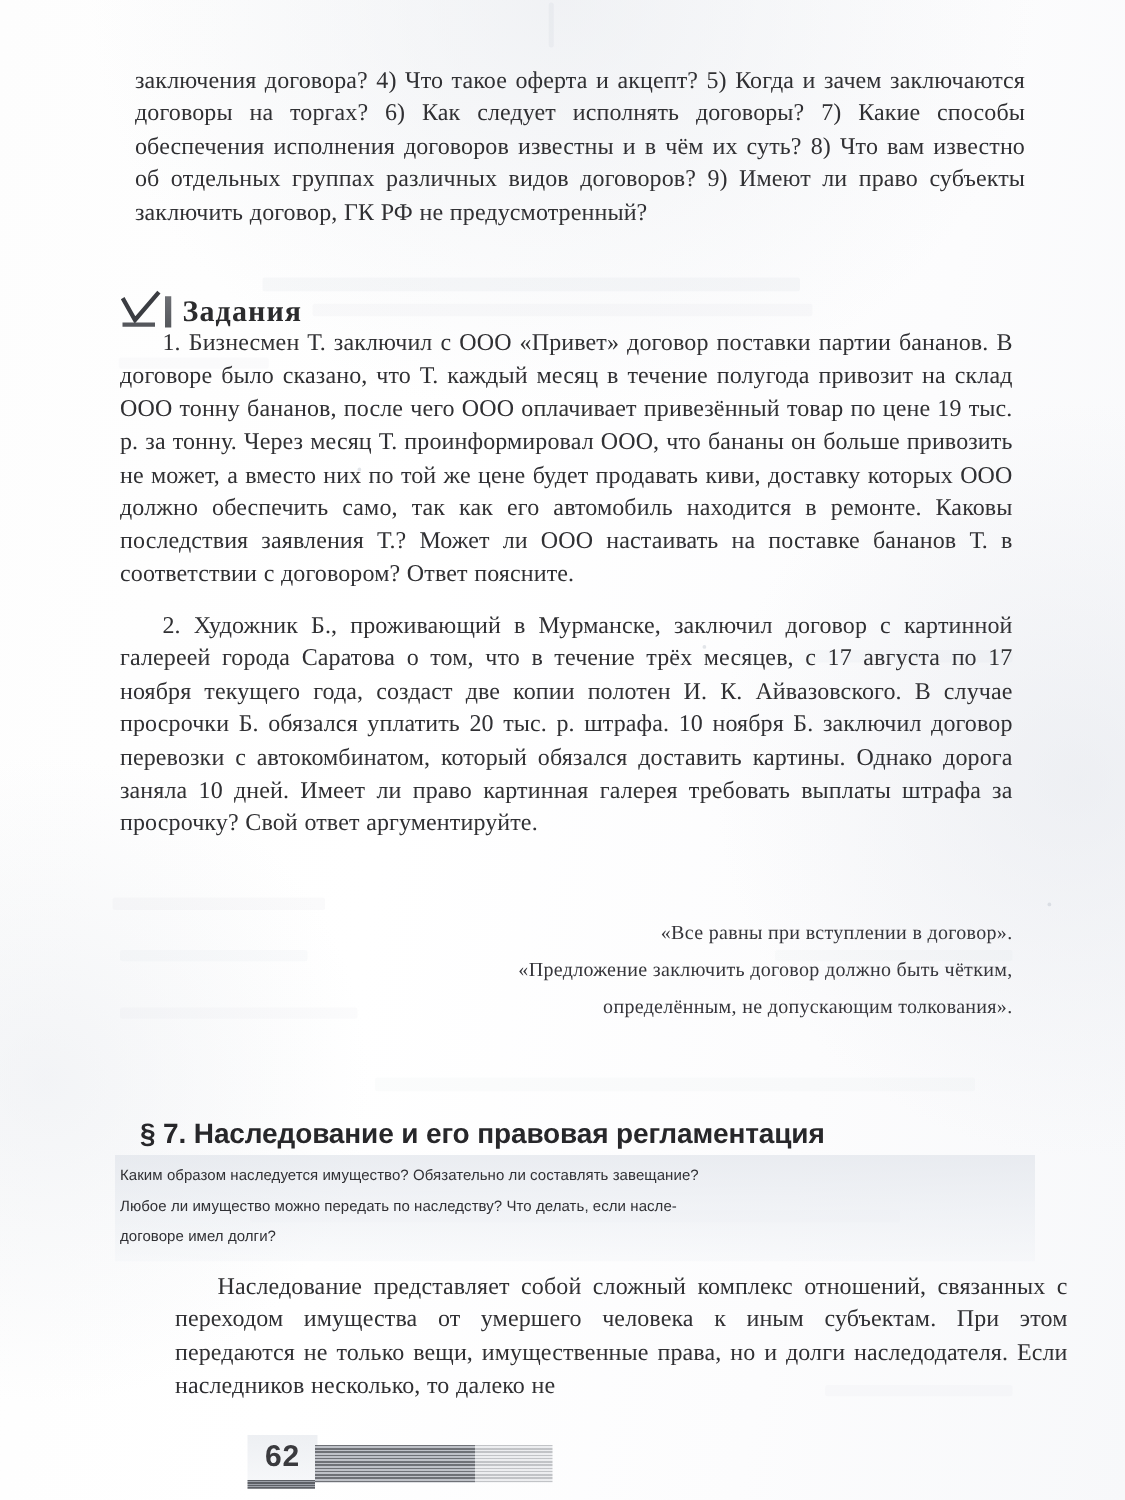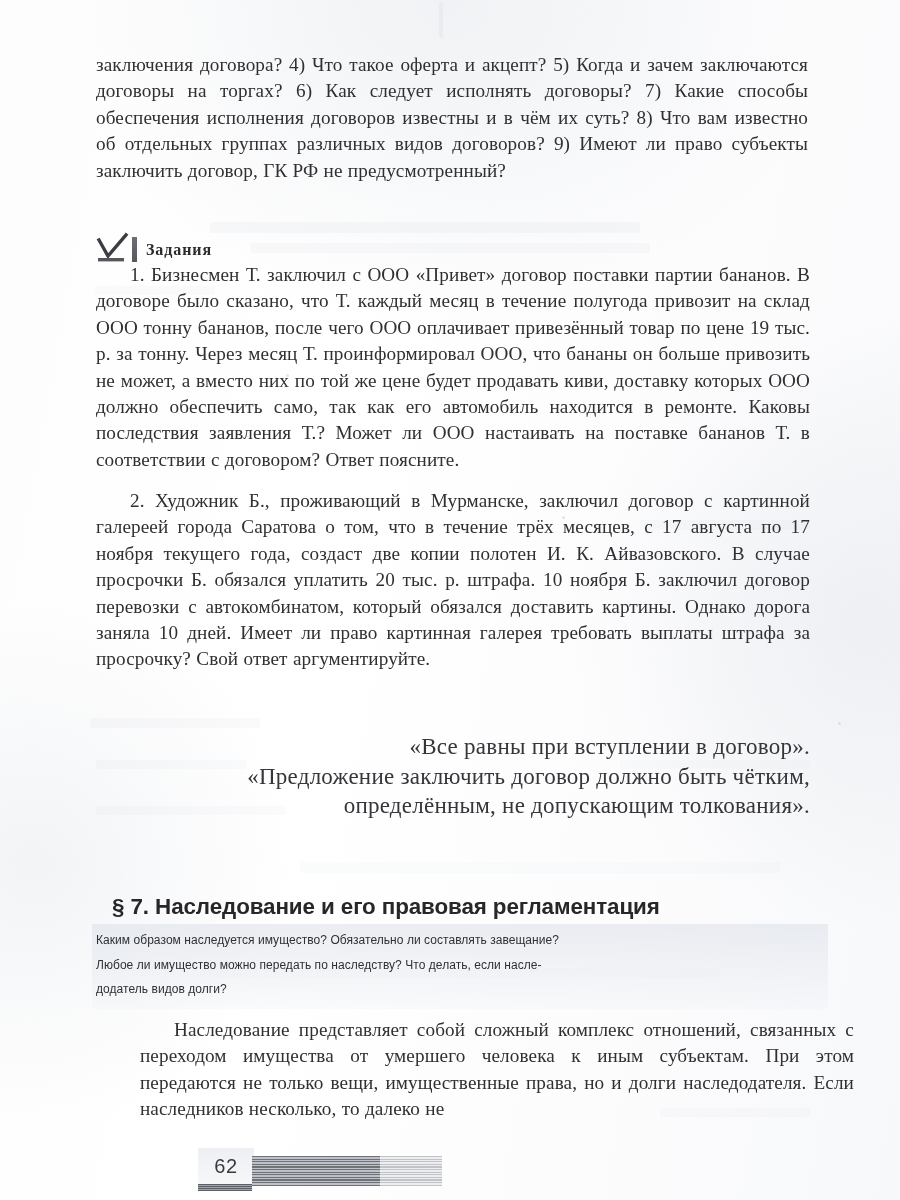--- a/index.html
+++ b/index.html
@@ -59,21 +59,21 @@
     text-justify: inter-word;
     letter-spacing: 0.1px;
     word-spacing: 0.4px;
     color: #303033;
   }
   p.body.indent { text-indent: 34px; }
 
   .para-questions {
     position: absolute;
     top: 52px;
-    left: 0;
+    left: 12px;
     width: 712px;
   }
 
   
   .rubric {
     position: absolute;
     left: 0;
     display: flex;
     align-items: flex-end;
     height: 34px;
@@ -87,21 +87,21 @@
   .rubric .vbar {
     width: 5px;
     height: 25px;
     background: linear-gradient(180deg, #6d6f74 0%, #55575c 100%);
     margin: 0 9px 2px 0;
     flex: 0 0 auto;
   }
   .rubric .title {
     font-family: "Liberation Serif", "DejaVu Serif", serif;
     font-weight: bold;
-    font-size: 16px;
+    font-size: 24px;
     line-height: 22px;
     letter-spacing: 0.9px;
     color: #2b2b2d;
     padding-bottom: 3px;
     white-space: nowrap;
   }
   .rubric .tintband {
     position: absolute;
     left: 0;
     top: 2px;
@@ -121,21 +121,21 @@
   
   .quotes {
     position: absolute;
     top: 734px;
     left: 0;
     width: 714px;
     text-align: right;
   }
   .quotes .q {
     margin: 0 0 3px 0;
-    font-size: 23px;
+    font-size: 16px;
     line-height: 26.5px;
     letter-spacing: 0.25px;
     color: #35353a;
   }
   .quotes .attrib {
     margin: 10px 0 0 0;
     font-style: italic;
     font-size: 19px;
     line-height: 25px;
     letter-spacing: 0.35px;
@@ -189,22 +189,22 @@
     left: 0; top: 0;
     width: 56px;
     height: 36px;
     display: flex;
     align-items: center;
     justify-content: center;
     background: linear-gradient(180deg, rgba(223,227,233,0.55), rgba(233,236,241,0.42));
   }
   .footer .num {
     font-family: "Liberation Sans", "DejaVu Sans", sans-serif;
-    font-size: 20px;
-    font-weight: normal;
+    font-size: 24px;
+    font-weight: bold;
     color: #3a3a3e;
     letter-spacing: 0.6px;
   }
   .footer .underbar {
     position: absolute;
     left: 0;
     top: 36px;
     width: 54px;
     height: 7px;
     background: repeating-linear-gradient(180deg, #5d6066 0 1px, #9ea2aa 1px 2px);
@@ -281,21 +281,21 @@
     <p class="q">«Все равны при вступлении в договор».</p>
     <p class="q">«Предложение заключить договор должно быть чётким,</p>
     <p class="q">определённым, не допускающим толкования».</p>
   </div>
 
   <h2 class="section-heading">§ 7. Наследование и его правовая регламентация</h2>
 
   <div class="intro-block">
     <div>Каким образом наследуется имущество? Обязательно ли составлять завещание?</div>
     <div>Любое ли имущество можно передать по наследству? Что делать, если насле-</div>
-    <div class="last">додатель видов долги?</div>
+    <div class="last">договоре имел долги?</div>
   </div>
 
   <div class="para-intro-body">
     <p class="body indent">Наследование представляет собой сложный комплекс отношений, связанных с переходом имущества от умершего человека к иным субъектам. При этом передаются не только вещи, имущественные права, но и долги наследодателя. Если наследников несколько, то далеко не</p>
   </div>
 
 </div>
 
 <div class="footer">
   <div class="numbox">

